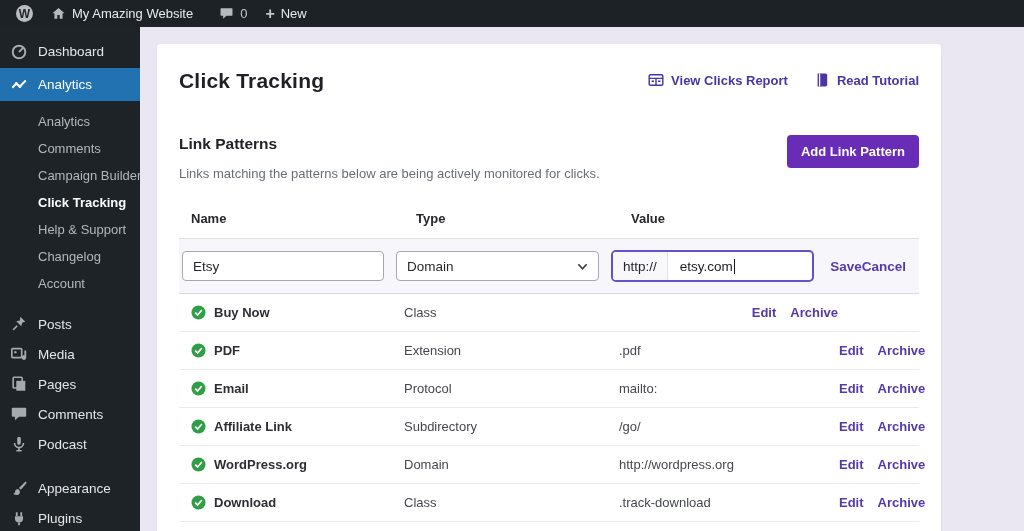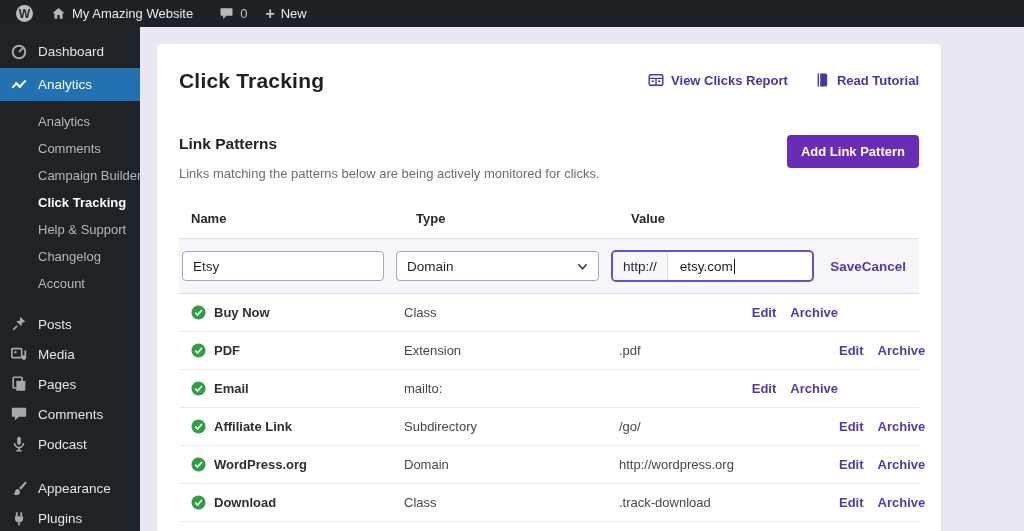--- a/index.html
+++ b/index.html
@@ -296,20 +296,21 @@
       </div>
 
       <div class="t-row">
         <div class="cell-name">
           <svg class="chk" viewBox="0 0 16 16">
             <circle cx="8" cy="8" r="7.5" fill="#2f9e44"></circle>
             <path d="M4.5 8.2 L7 10.6 L11.6 5.4" fill="none" stroke="#fff" stroke-width="1.8"></path>
           </svg>
           <span>Email</span>
         </div>
+        <div class="cell">Protocol</div>
         <div class="cell">mailto:</div>
         <div class="cell-actions">
           <span class="p-link">Edit</span>
           <span class="p-link">Archive</span>
         </div>
       </div>
 
       <div class="t-row">
         <div class="cell-name">
           <svg class="chk" viewBox="0 0 16 16">

